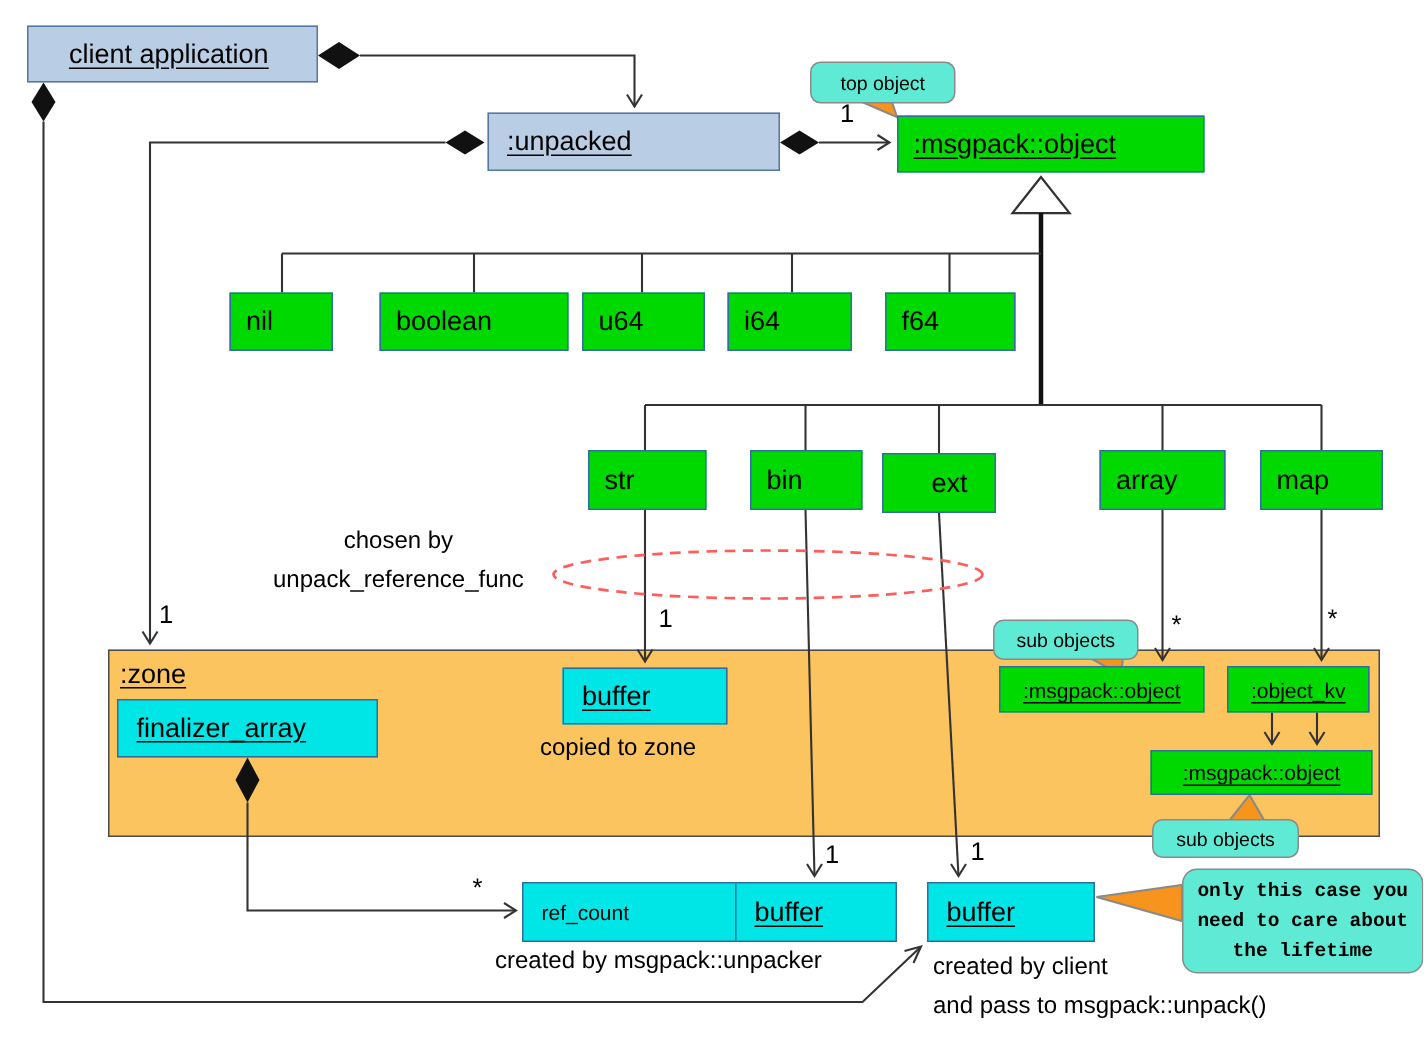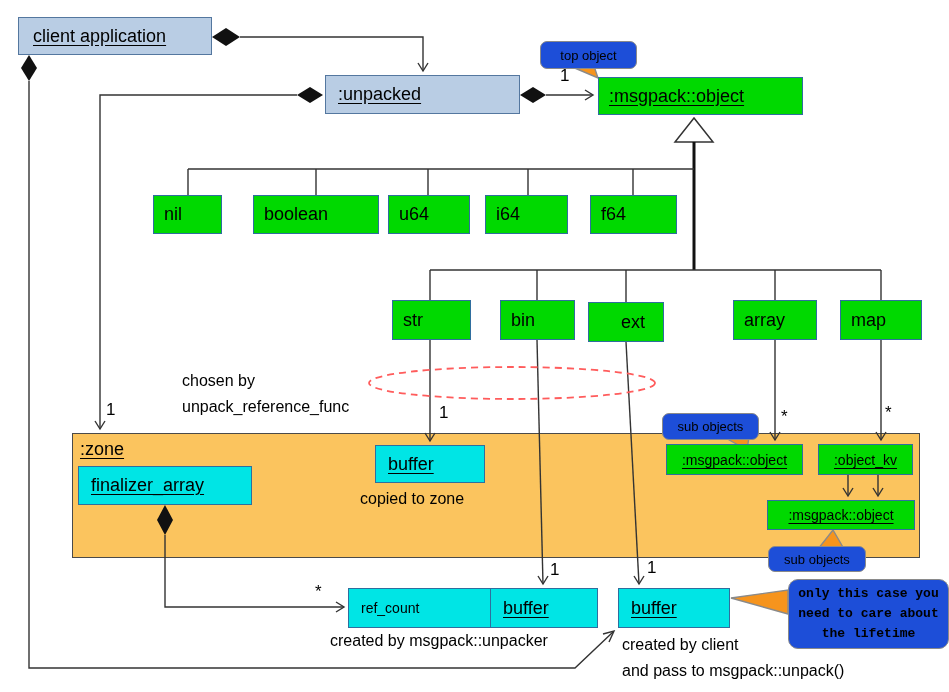--- a/index.html
+++ b/index.html
@@ -19,21 +19,21 @@
   }
   .green{background:#00d900;}
   .cyan{background:#00e5e5;}
   .blue{background:#b9cde4;border-color:#54779f;}
   .sm{font-size:14px;justify-content:center;padding-left:0;}
   .u{text-decoration:underline;text-underline-offset:3px;}
   .txt{position:absolute;font-size:16px;z-index:3;white-space:nowrap;}
   .preline{white-space:pre-line;line-height:1.6;}
   .mult{position:absolute;font-size:17px;z-index:3;}
   .callout{
-    position:absolute;background:#1d4ed8;border:1.6px solid #8a8a8a;
+    position:absolute;background:#5eead4;border:1.6px solid #8a8a8a;
     border-radius:7px;font-size:13px;display:flex;align-items:center;
     justify-content:center;text-align:center;box-sizing:border-box;z-index:3;
   }
   .callout.big{border-radius:10px;font-weight:bold;line-height:1.55;}
   .zlabel{position:absolute;left:80px;top:439px;font-size:18px;z-index:3;}
   .refbuf{position:absolute;left:348px;top:588px;width:250px;height:40px;
     display:flex;z-index:3;box-sizing:border-box;border:1.6px solid #2f6e9e;background:#00e5e5;}
   .refbuf .cell1{width:142px;border-right:1.6px solid #2f6e9e;display:flex;align-items:center;padding-left:12px;font-size:14px;box-sizing:border-box;}
   .refbuf .cell2{flex:1;display:flex;align-items:center;padding-left:12px;font-size:18px;}
 </style>
@@ -130,21 +130,21 @@
         <polygon points="570,66 594,66 598,78"></polygon>
         <polygon points="724,437 749,437 747,450"></polygon>
         <polygon points="818,549 844,549 833,530"></polygon>
         <polygon points="788,590 788,614 731,598"></polygon>
       </g>
 
       <ellipse cx="512" cy="383" rx="143" ry="16" stroke="#ff5c5c" stroke-width="1.8" stroke-dasharray="7,5"></ellipse>
     </g>
   </svg>
 
-  <div class="box blue u" style="left:18px;top:17px;width:194px;height:38px;padding-left:14px;text-align:right;">client application</div>
+  <div class="box blue u" style="left:18px;top:17px;width:194px;height:38px;padding-left:27px;text-align:right;">client application</div>
 
   <div class="box blue u" style="left:325px;top:75px;width:195px;height:39px;padding-left:12px;">:unpacked</div>
 
   <div class="box green u" style="left:598px;top:77px;width:205px;height:38px;">:msgpack::object</div>
 
   <div class="box green" style="left:153px;top:195px;width:69px;height:39px;">nil</div>
   <div class="box green" style="left:253px;top:195px;width:126px;height:39px;">boolean</div>
   <div class="box green" style="left:388px;top:195px;width:82px;height:39px;">u64</div>
   <div class="box green" style="left:485px;top:195px;width:83px;height:39px;">i64</div>
   <div class="box green" style="left:590px;top:195px;width:87px;height:39px;">f64</div>
@@ -172,21 +172,21 @@
 
   <div class="box cyan u" style="left:618px;top:588px;width:112px;height:40px;padding-left:12px;">buffer</div>
 
   <div class="callout" style="left:540px;top:41px;width:97px;height:28px;">top object</div>
   <div class="callout" style="left:662px;top:413px;width:97px;height:27px;">sub objects</div>
   <div class="callout" style="left:768px;top:546px;width:98px;height:26px;">sub objects</div>
   <div class="callout big preline" style="left:788px;top:579px;width:161px;height:70px;font-family:Liberation Mono, monospace;">only this case you
 need to care about
 the lifetime</div>
 
-  <div class="txt preline" style="left:182px;top:368px;">chosen by
+  <div class="txt preline" style="left:182px;top:348px;text-align:center;">chosen by
 unpack_reference_func</div>
   <div class="txt" style="left:360px;top:490px;">copied to zone</div>
   <div class="txt preline" style="left:622px;top:632px;line-height:1.65;">created by client
 and pass to msgpack::unpack()</div>
   <div class="txt" style="left:330px;top:632px;">created by msgpack::unpacker</div>
 
   <div class="mult" style="left:560px;top:66px;">1</div>
   <div class="mult" style="left:106px;top:400px;">1</div>
   <div class="mult" style="left:439px;top:403px;">1</div>
   <div class="mult" style="left:781px;top:407px;">*</div>

